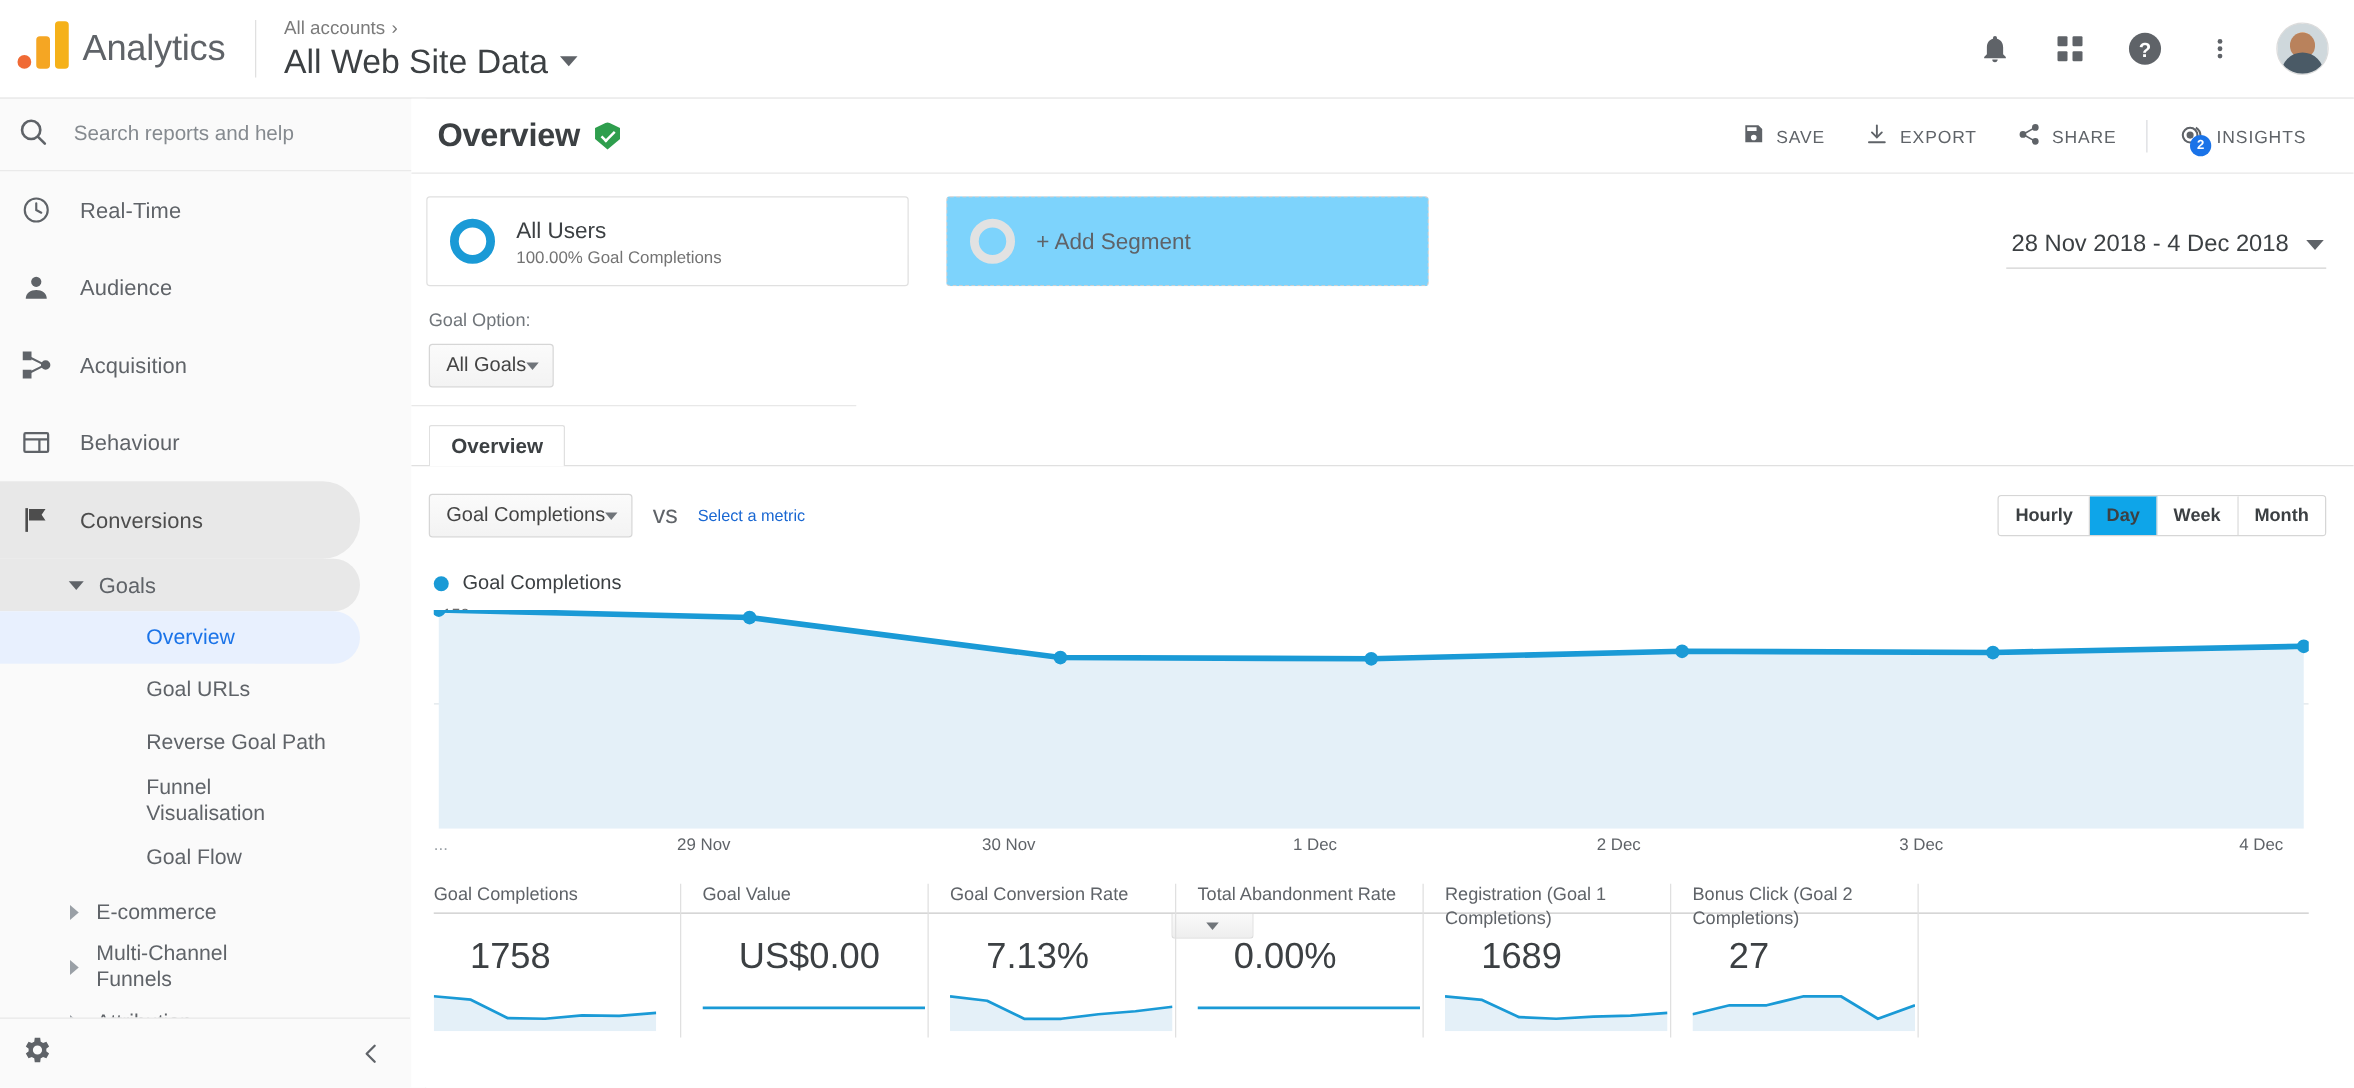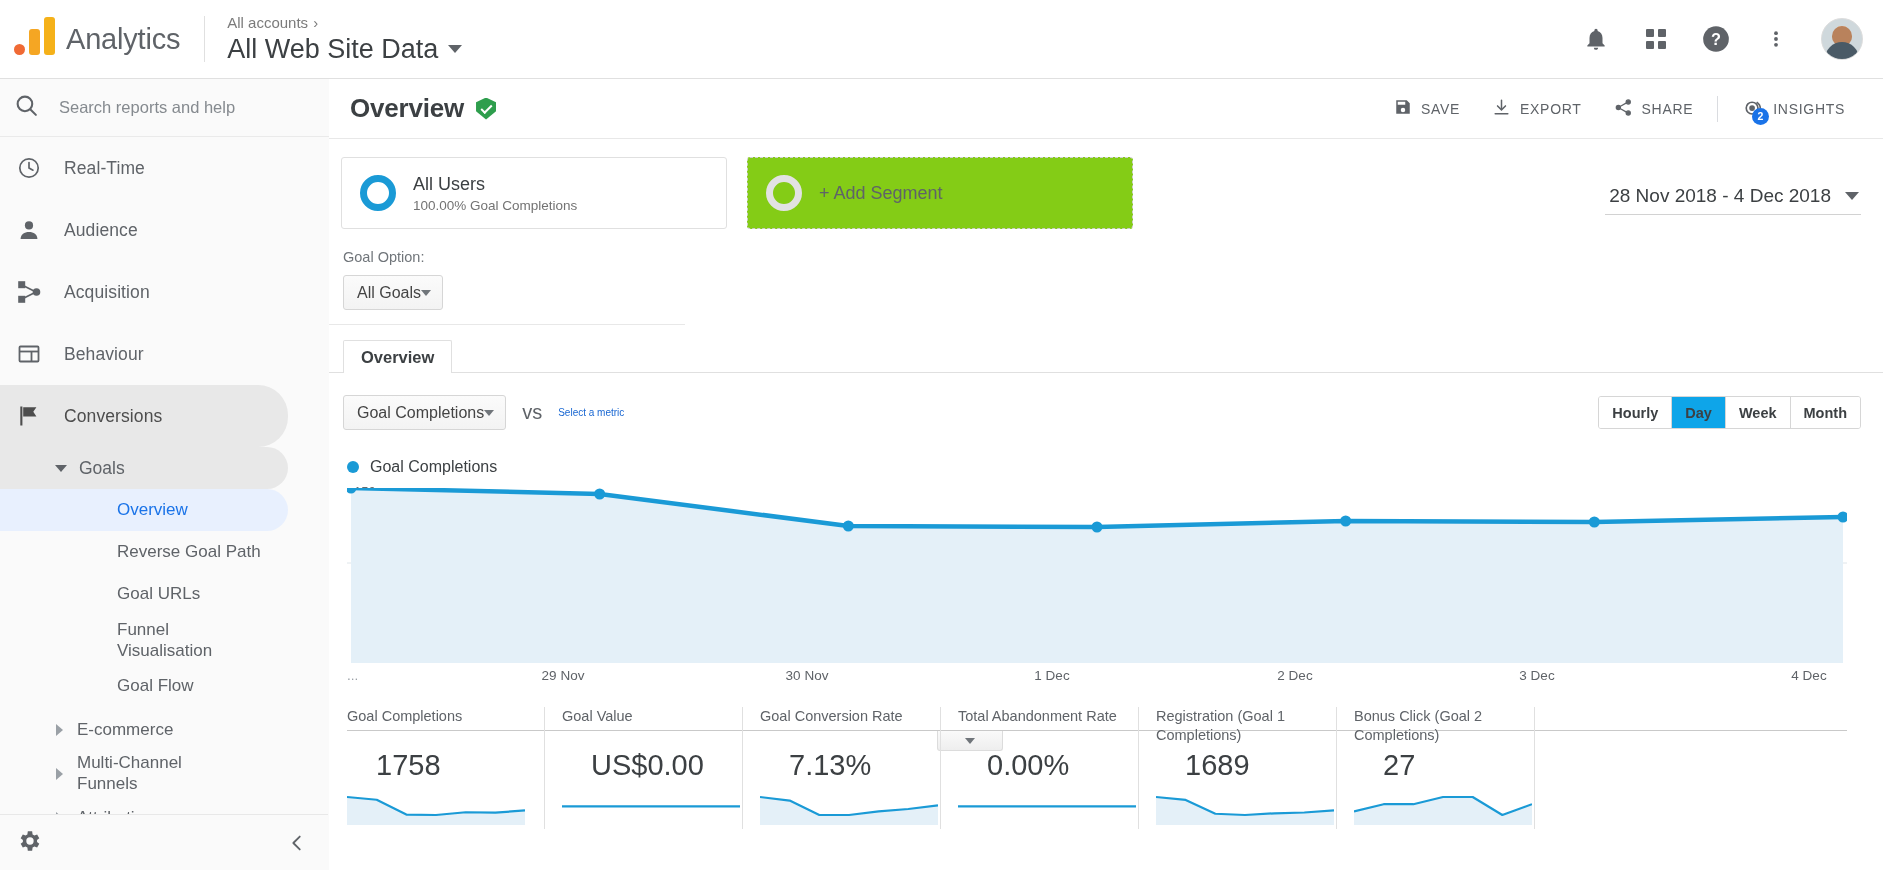--- a/index.html
+++ b/index.html
@@ -144,21 +144,21 @@
     display: flex; align-items: center; justify-content: center; font-weight: 700;
   }
 
   
   .seg-row { display: flex; align-items: flex-start; padding: 18px 22px 0 12px; }
   .seg-card {
     width: 386px; height: 72px; border: 1px solid #e0e0e0; border-radius: 3px;
     display: flex; align-items: center; padding-left: 18px; gap: 17px; background: #fff;
   }
   .seg-card.add {
-    border: 1px dashed #cfcfcf; margin-left: 20px; background: #84cc16; align-items: center;
+    border: 1px dashed #cfcfcf; margin-left: 30px; background: #7dd3fc; align-items: center;
   }
   .donut {
     width: 36px; height: 36px; border-radius: 50%;
     border: 7px solid #1a9ad6; flex: none;
   }
   .donut.gray { border-color: #e2e2e2; }
   .seg-title { font-size: 18px; color: #3c4043; line-height: 22px; }
   .seg-sub { font-size: 13.5px; color: #737373; margin-top: 3px; }
   .seg-add-label { font-size: 18px; color: #5f6368; }
   .date-range {
@@ -184,21 +184,21 @@
   .tab {
     height: 33px; padding: 0 17px; display: flex; align-items: center;
     font-size: 16.5px; color: #3c4043; font-weight: 700;
     border: 1px solid #e0e0e0; border-bottom: none; background: #fff;
     border-radius: 2px 2px 0 0; position: relative; top: 1px; cursor: pointer;
   }
 
   
   .metric-row { display: flex; align-items: center; padding: 22px 22px 0 14px; }
   .vs-label { font-size: 20px; color: #5f6368; margin: 0 16px; }
-  .select-metric { font-size: 10px; color: #1967d2; cursor: pointer; }
+  .select-metric { font-size: 13px; color: #1967d2; cursor: pointer; }
   .gran {
     margin-left: auto; display: flex; border: 1px solid #d6d6d6; border-radius: 3px; overflow: hidden;
   }
   .gran div {
     padding: 0 13px; height: 31px; display: flex; align-items: center;
     font-size: 14.5px; color: #3c4043; font-weight: 700; background: #fff;
     border-right: 1px solid #d6d6d6; cursor: pointer;
   }
   .gran div:last-child { border-right: none; }
   .gran div.on { background: #0ea5e9; }
@@ -351,24 +351,24 @@
 
   <div class="sub-group">
     <span class="tri-dn"></span>
     <span class="nlabel">Goals</span>
   </div>
 
   <div class="leaf selected">
     <span>Overview</span>
   </div>
   <div class="leaf">
+    <span>Goal URLs</span>
+  </div>
+  <div class="leaf">
     <span>Reverse Goal Path</span>
-  </div>
-  <div class="leaf">
-    <span>Goal URLs</span>
   </div>
   <div class="leaf wrap" style="width:200px">
     <span>Funnel Visualisation</span>
   </div>
   <div class="leaf">
     <span>Goal Flow</span>
   </div>
 
   <div class="sub-collapsed">
     <span class="tri-rt"></span>

